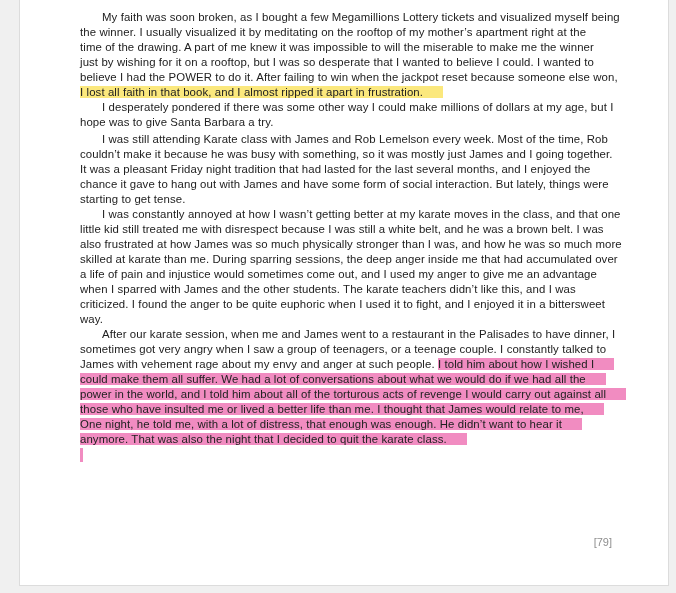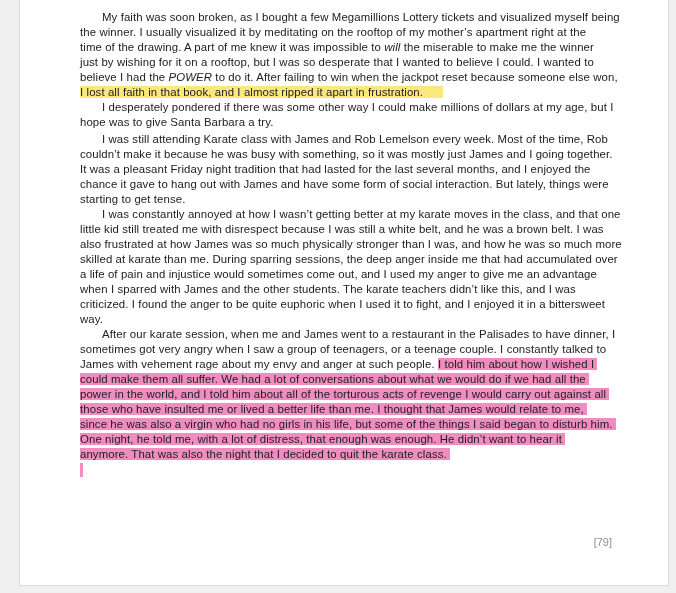--- a/index.html
+++ b/index.html
@@ -34,23 +34,23 @@
     width:518px;
     font-size:11.4px;
     line-height:15px;
     color:var(--text-color);
     letter-spacing:0.1px;
   }
   .para{margin:0;}
   .para.spacer{margin-top:2px;}
   .line{white-space:nowrap;}
   .line.indent{text-indent:22px;}
-  .italic{font-style:italic;margin-top:6px;}
+  .italic{margin-top:6px;}
   .hl-yellow{background:var(--highlight-yellow);padding-right:20px;}
-  .hl-pink{background:var(--highlight-pink);padding-right:3px;}
+  .hl-pink{background:var(--highlight-pink);padding-right:20px;}
   .hl-caret{
     display:inline-block;
     width:3px;height:14px;
     background:var(--highlight-pink);
     margin-top:1px;
   }
   .page-number{
     position:absolute;
     left:74px;top:536px;
     width:518px;
@@ -94,20 +94,19 @@
         <div class="line"><span>criticized. I found the anger to be quite euphoric when I used it to fight, and I enjoyed it in a bittersweet</span></div>
         <div class="line"><span>way.</span></div>
       </div>
       <div class="para">
         <div class="line indent"><span>After our karate session, when me and James went to a restaurant in the Palisades to have dinner, I</span></div>
         <div class="line"><span>sometimes got very angry when I saw a group of teenagers, or a teenage couple. I constantly talked to</span></div>
         <div class="line"><span>James with vehement rage about my envy and anger at such people. </span><span class="hl-pink">I told him about how I wished I</span></div>
         <div class="line"><span class="hl-pink">could make them all suffer. We had a lot of conversations about what we would do if we had all the</span></div>
         <div class="line"><span class="hl-pink">power in the world, and I told him about all of the torturous acts of revenge I would carry out against all</span></div>
         <div class="line"><span class="hl-pink">those who have insulted me or lived a better life than me. I thought that James would relate to me,</span></div>
-        <div class="line"><span class="hl-pink">since he was also a virgin who had no girls in his life, but some of the things I said began to disturb him.</span></div>
         <div class="line"><span class="hl-pink">One night, he told me, with a lot of distress, that enough was enough. He didn’t want to hear it</span></div>
         <div class="line"><span class="hl-pink">anymore. That was also the night that I decided to quit the karate class.</span></div>
       </div>
       <div class="line"><span class="hl-caret"></span></div>
     </div>
   <div class="page-number">[79]</div>
 </div>
 
 </body></html>

